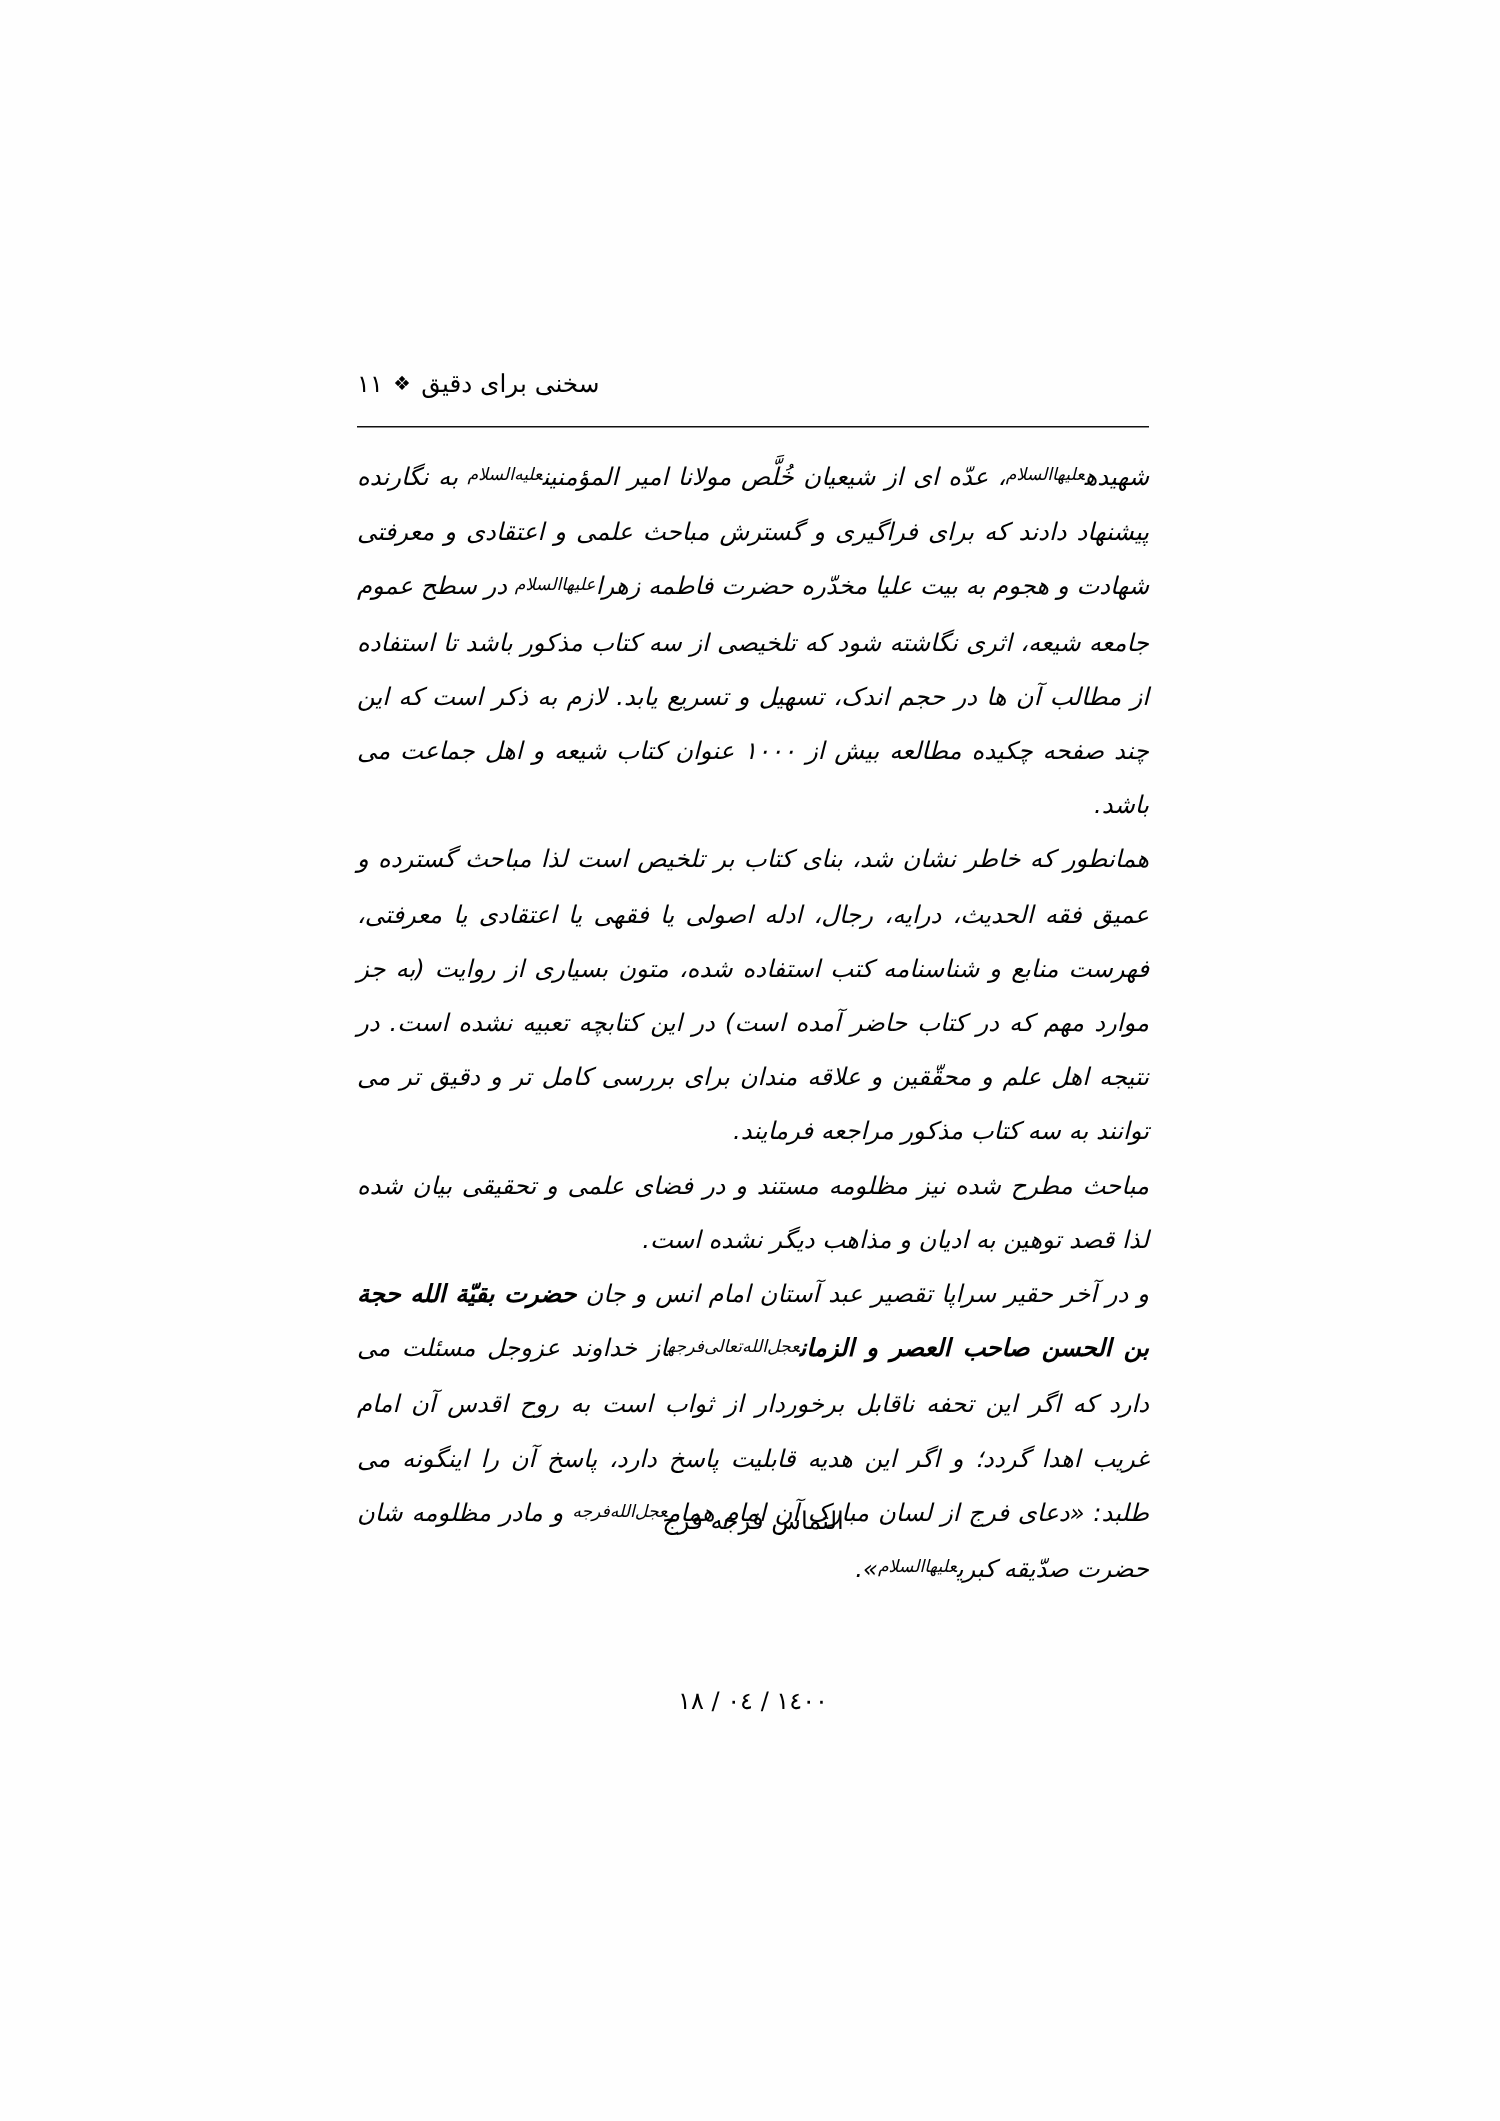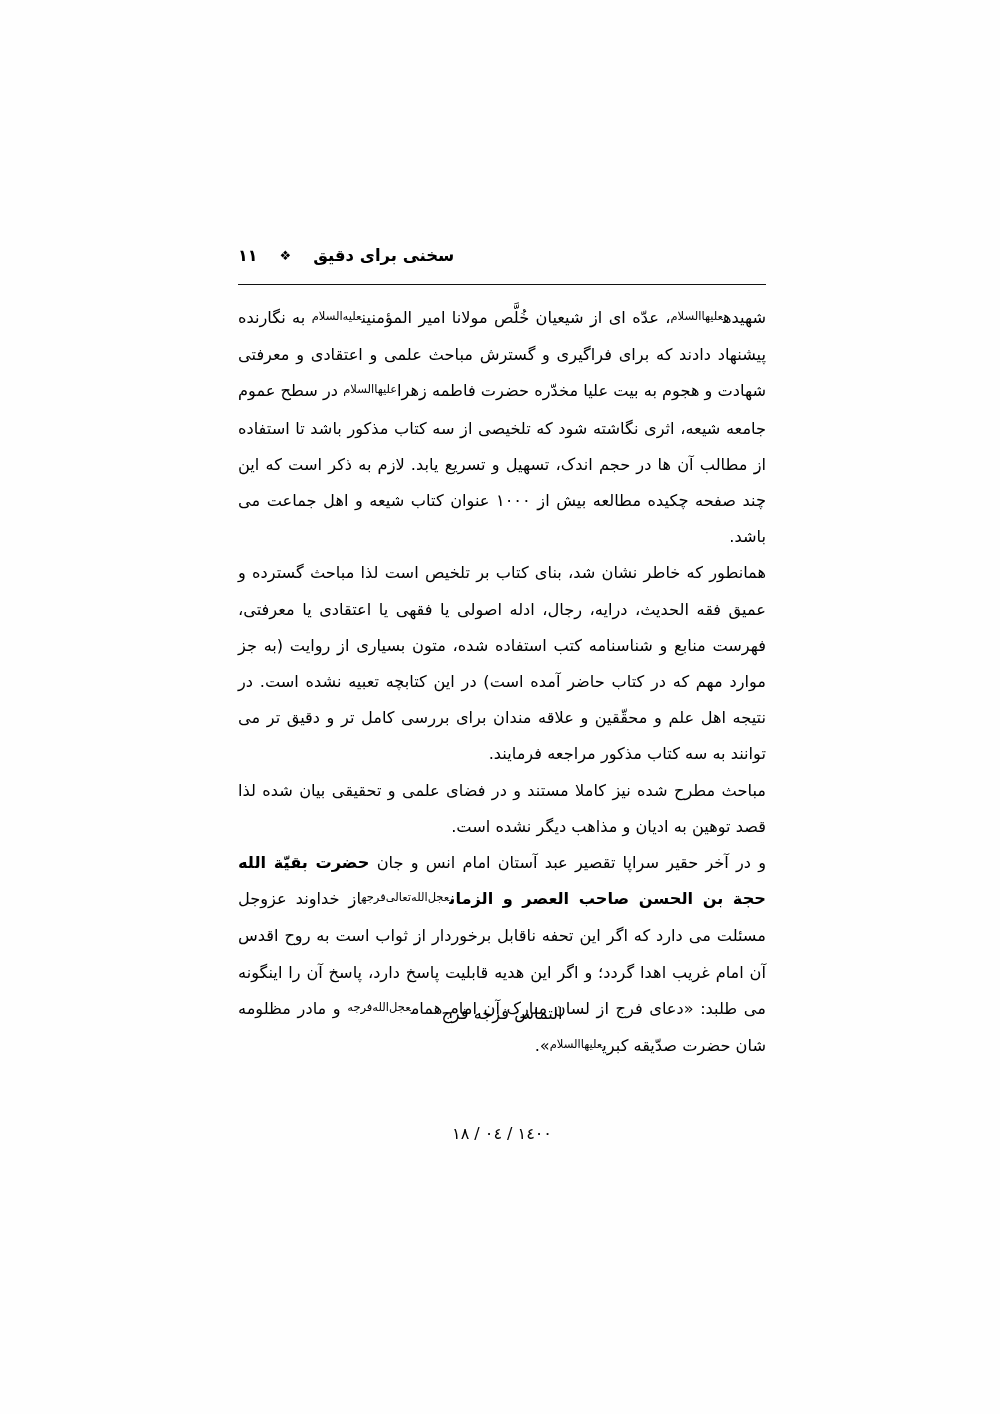--- a/index.html
+++ b/index.html
@@ -33,22 +33,22 @@
     display: flex;
     flex-direction: row;
     align-items: baseline;
     justify-content: flex-start;
     direction: ltr;
   }
   .header-inner {
     display: flex;
     flex-direction: row;
     align-items: baseline;
-    gap: 22px;
-    font-weight: bold;
+    gap: 7px;
+    font-weight: normal;
     font-size: 16.5px;
     line-height: 1;
   }
   .header-page-number {
     font-size: 16px;
     letter-spacing: 0.5px;
   }
   .header-ornament {
     font-size: 13px;
     position: relative;
@@ -73,20 +73,21 @@
   .body-block {
     position: absolute;
     top: 300px;
     left: 238px;
     width: 528px;
     direction: rtl;
     text-align: justify;
     text-align-last: right;
     font-size: 16.2px;
     line-height: 36.2px;
+    font-style: italic;
   }
 
   .para {
     margin: 0;
     text-align: justify;
     text-align-last: right;
     text-justify: inter-word;
   }
 
   .bold-name {
@@ -148,21 +149,21 @@
       <span class="header-ornament">❖</span>
       <span class="header-title">سخنی برای دقیق</span>
     </div>
   </div>
 
   <div class="header-rule"></div>
 
   <div class="body-block">
     <p class="para" id="para-1"><span>شهیده</span><span class="hon">علیهاالسلام</span><span>، عدّه ای از شیعیان خُلَّص مولانا امیر المؤمنین</span><span class="hon">علیه‌السلام</span><span> به نگارنده پیشنهاد دادند که برای فراگیری و گسترش مباحث علمی و اعتقادی و معرفتی شهادت و هجوم به بیت علیا مخدّره حضرت فاطمه زهرا</span><span class="hon">علیهاالسلام</span><span> در سطح عموم جامعه شیعه، اثری نگاشته شود که تلخیصی از سه کتاب مذکور باشد تا استفاده از مطالب آن ها در حجم اندک، تسهیل و تسریع یابد. لازم به ذکر است که این چند صفحه چکیده مطالعه بیش از ۱۰۰۰ عنوان کتاب شیعه و اهل جماعت می باشد.</span></p>
     <p class="para" id="para-2"><span>همانطور که خاطر نشان شد، بنای کتاب بر تلخیص است لذا مباحث گسترده و عمیق فقه الحدیث، درایه، رجال، ادله اصولی یا فقهی یا اعتقادی یا معرفتی، فهرست منابع و شناسنامه کتب استفاده شده، متون بسیاری از روایت (به جز موارد مهم که در کتاب حاضر آمده است) در این کتابچه تعبیه نشده است. در نتیجه اهل علم و محقّقین و علاقه مندان برای بررسی کامل تر و دقیق تر می توانند به سه کتاب مذکور مراجعه فرمایند.</span></p>
-    <p class="para" id="para-3"><span>مباحث مطرح شده نیز کاملا مستند و در فضای علمی و تحقیقی بیان شده لذا قصد توهین به ادیان و مذاهب دیگر نشده است.</span></p>
+    <p class="para" id="para-3"><span>مباحث مطرح شده نیز مظلومه مستند و در فضای علمی و تحقیقی بیان شده لذا قصد توهین به ادیان و مذاهب دیگر نشده است.</span></p>
     <p class="para" id="para-4"><span>و در آخر حقیر سراپا تقصیر عبد آستان امام انس و جان </span><span class="bold-name">حضرت بقیّة الله حجة بن الحسن صاحب العصر و الزمان</span><span class="hon">عجل‌الله‌تعالی‌فرجه</span><span>از خداوند عزوجل مسئلت می دارد که اگر این تحفه ناقابل برخوردار از ثواب است به روح اقدس آن امام غریب اهدا گردد؛ و اگر این هدیه قابلیت پاسخ دارد، پاسخ آن را اینگونه می طلبد: «دعای فرج از لسان مبارک آن امام همام</span><span class="hon">عجل‌الله‌فرجه</span><span> و مادر مظلومه شان حضرت صدّیقه کبری</span><span class="hon">علیهاالسلام</span><span>».</span></p>
   </div>
 
   <div class="colophon colophon-line-1">
     <span>التماس فرجه فرج</span>
   </div>
 
 
   <div class="colophon colophon-date">
     <span>١٤٠٠ / ٠٤ / ١٨</span>

